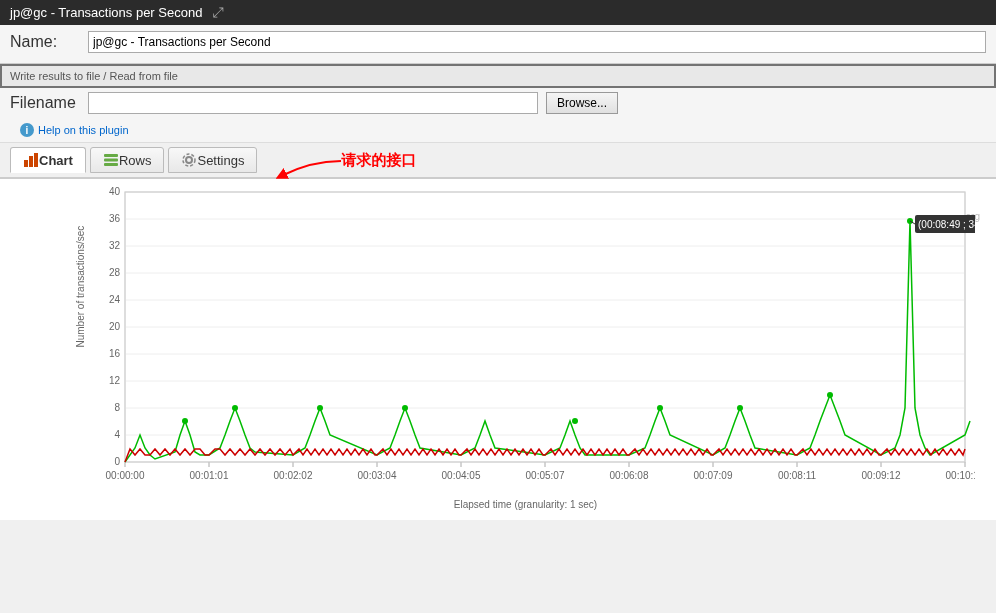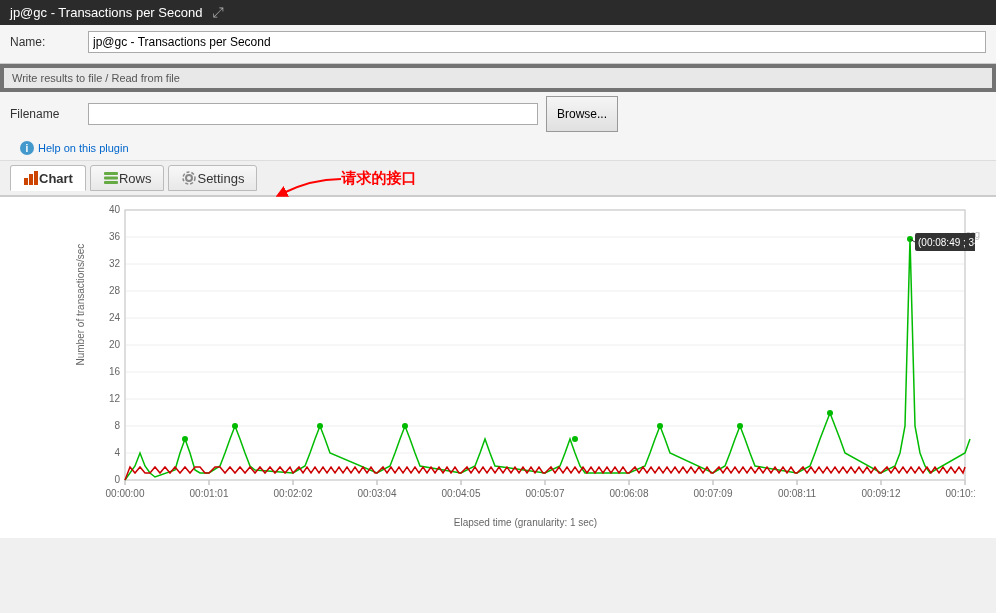--- a/index.html
+++ b/index.html
@@ -31,34 +31,34 @@
       padding: 6px 10px;
     }
     .form-row {
       display: flex;
       align-items: center;
       margin-bottom: 4px;
       gap: 8px;
     }
     .form-label {
       min-width: 70px;
-      font-size: 12px;
+      font-size: 16px;
       color: #333;
     }
     .form-input {
       flex: 1;
       border: 1px solid #aaa;
       background: #fff;
       padding: 2px 4px;
       font-size: 12px;
       height: 22px;
     }
     .file-section {
       background: #e8e8e8;
-      border: 4px solid #737373;
+      border: 2px solid #737373;
       padding: 4px 8px;
       margin: 0;
       font-size: 11px;
       color: #555;
     }
     .filename-row {
       display: flex;
       align-items: center;
       gap: 8px;
       padding: 4px 10px;
@@ -72,21 +72,21 @@
       height: 22px;
       font-size: 12px;
       max-width: 450px;
     }
     .btn {
       border: 1px solid #999;
       background: linear-gradient(to bottom, #f5f5f5, #e0e0e0);
       padding: 2px 10px;
       font-size: 12px;
       cursor: pointer;
-      height: 36px;
+      height: 22px;
     }
     .checkbox-group {
       display: flex;
       align-items: center;
       gap: 16px;
       margin-left: auto;
     }
     .checkbox-item {
       display: flex;
       align-items: center;

